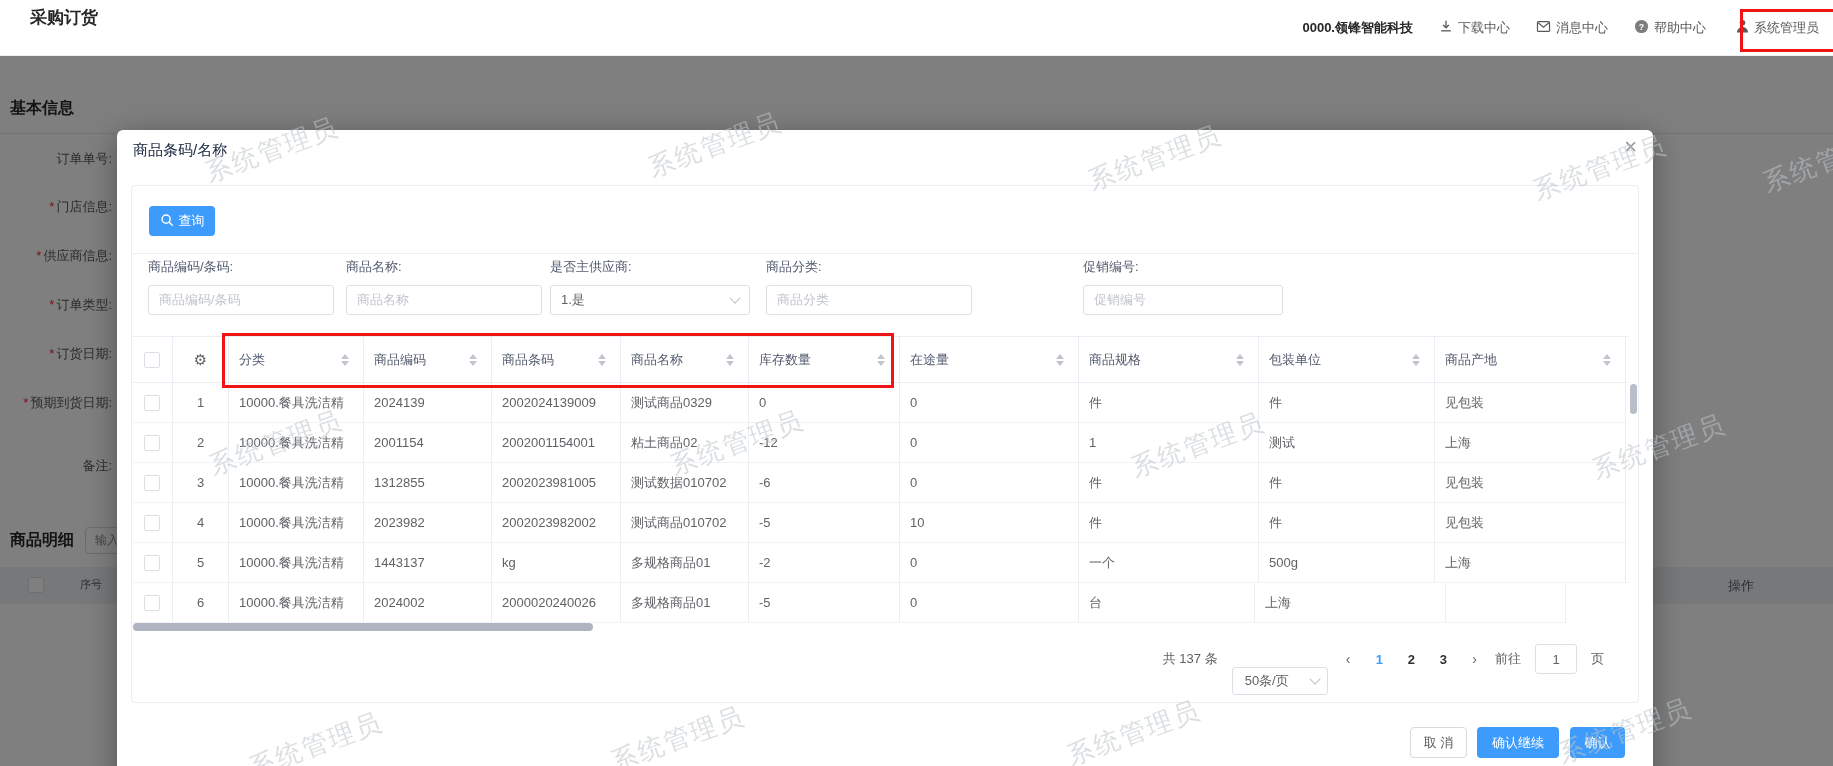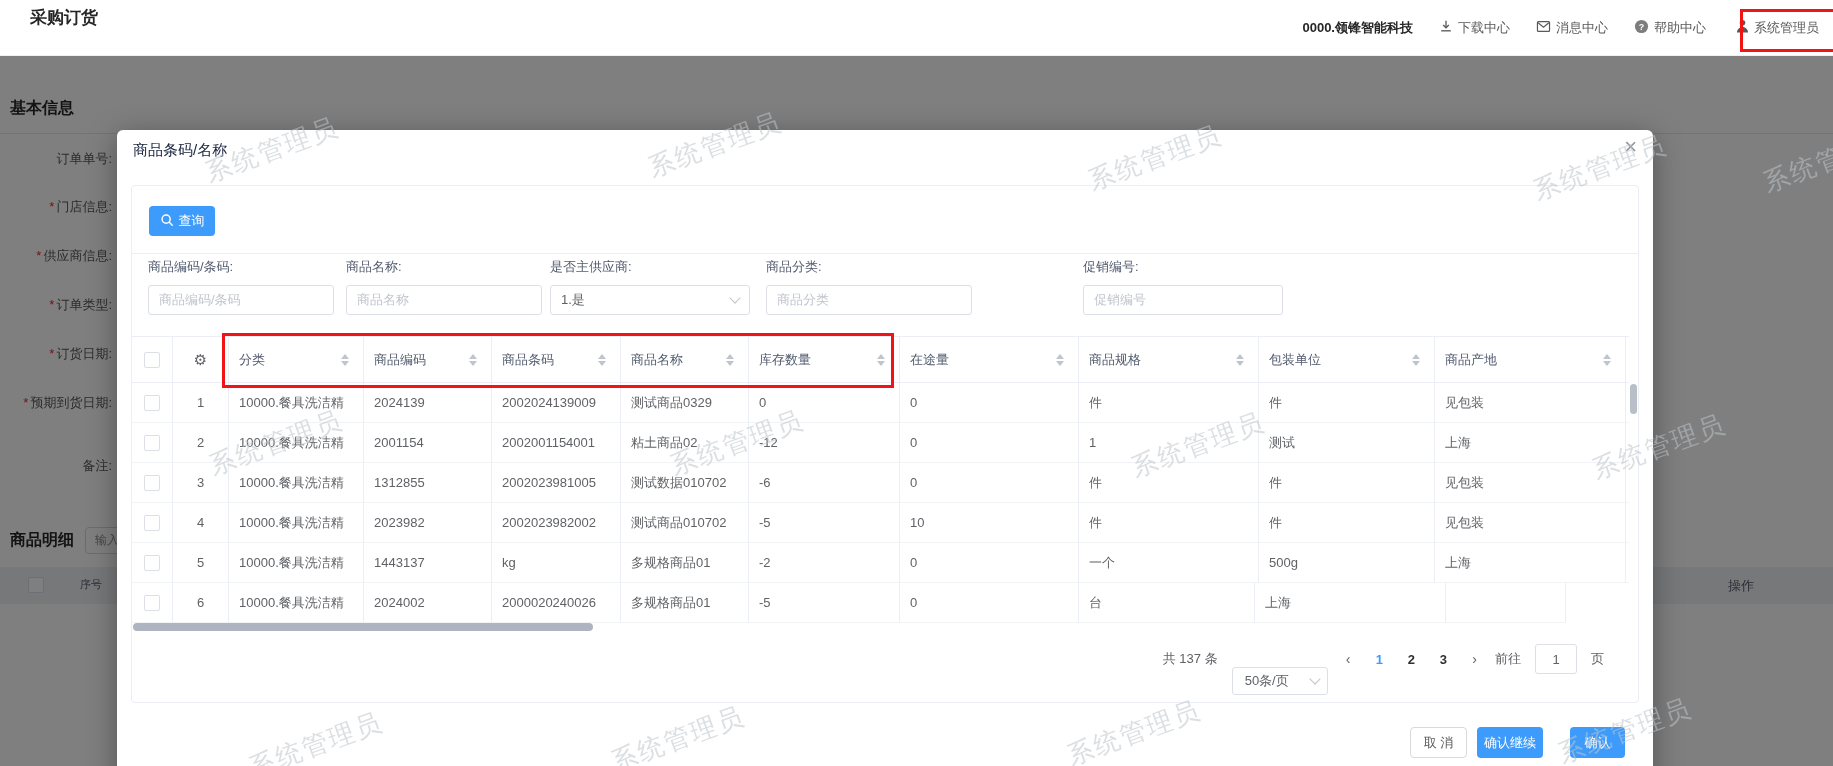--- a/index.html
+++ b/index.html
@@ -70,21 +70,21 @@
         justify-content:space-between;padding:0 8px 0 12px;box-sizing:border-box;cursor:pointer;margin-top:44px;}
   .parrow{color:#606266;font-size:14px;padding:0 4px;cursor:pointer;}
   .pnum{min-width:22px;text-align:center;color:#303133;font-weight:bold;cursor:pointer;}
   .pnum.active{color:#3d9bfb;}
   .goto-box{width:40px;height:28px;border:1px solid #dcdfe6;border-radius:3px;display:flex;align-items:center;
             justify-content:center;color:#606266;}
   
   .foot-btn{position:absolute;top:727px;height:31px;border-radius:4px;font-size:13px;display:flex;
             align-items:center;justify-content:center;z-index:65;cursor:pointer;box-sizing:border-box;}
   .btn-cancel{left:1410px;width:57px;background:#fff;border:1px solid #d9d9d9;color:#595959;}
-  .btn-cc{left:1477px;width:66px;background:#3d9bfb;color:#fff;}
+  .btn-cc{left:1477px;width:82px;background:#3d9bfb;color:#fff;}
   .btn-ok{left:1570px;width:55px;background:#3d9bfb;color:#fff;}
   
   .wm{position:absolute;z-index:80;font-size:26px;color:rgba(190,196,203,.55);white-space:nowrap;
       transform:translate(-50%,-50%) rotate(-20deg);pointer-events:none;letter-spacing:2px;}
   .redbox{position:absolute;border:3px solid #f01414;z-index:95;pointer-events:none;}
   .redbox-user{left:1740px;top:9px;width:92px;height:37px;}
   .redbox-cols{left:222px;top:333px;width:666px;height:49px;}
 </style>
 </head>
 <body>

